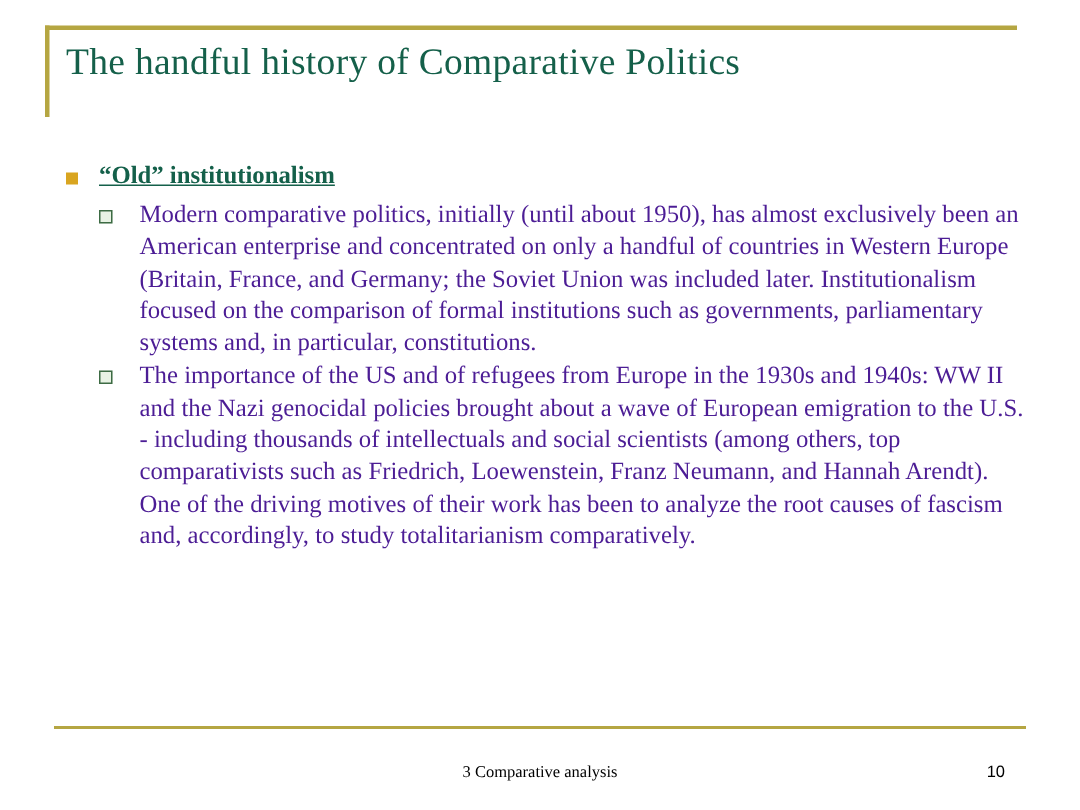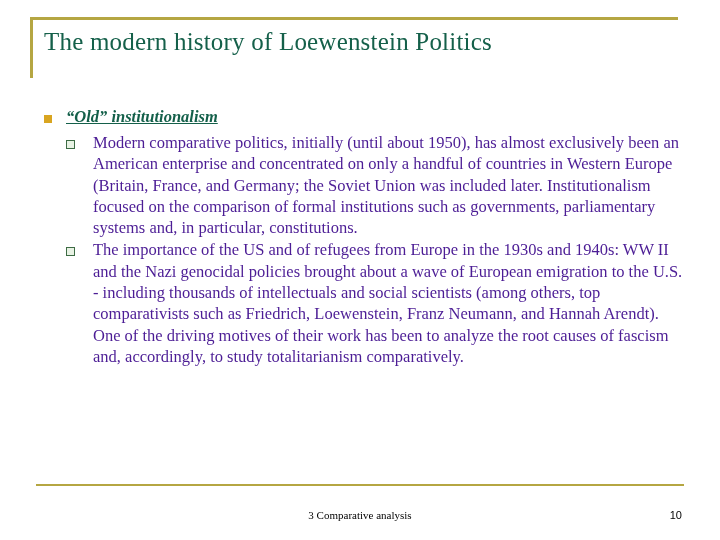--- a/index.html
+++ b/index.html
@@ -49,21 +49,20 @@
     position: absolute;
     left: 36px;
     top: 106px;
     width: 650px;
   }
 
   .lvl1-item {
     position: relative;
     padding-left: 30px;
     margin-bottom: 2px;
-    font-style: italic;
   }
   .bullet-lvl1 {
     position: absolute;
     left: 8px;
     top: 9px;
     width: 8px;
     height: 8px;
     background: #d9a520;
   }
   .lvl1-text {
@@ -114,34 +113,34 @@
     left: 0;
     top: 509px;
     width: 720px;
     text-align: center;
     font-family: Liberation Serif, serif;
     font-size: 11px;
     color: #000000;
   }
   .footer-page {
     position: absolute;
-    right: 38px;
+    right: 50px;
     top: 509px;
     font-family: "Liberation Sans", "DejaVu Sans", sans-serif;
     font-size: 11px;
     color: #000000;
   }
 </style>
 </head>
 <body>
 
 <div class="title-rule-top"></div>
 <div class="title-rule-left"></div>
 
-<h1 class="slide-title" style="margin:0;font-weight:normal;">The modern history of Loewenstein Politics</h1>
+<h1 class="slide-title" style="margin:0;font-weight:normal;">The handful history of Comparative Politics</h1>
 
 <div class="body-area">
 
   <div class="lvl1-item">
     <span class="bullet-lvl1"></span>
     <span class="lvl1-text">“Old” institutionalism</span>
   </div>
 
   <div class="lvl2-list">
 

